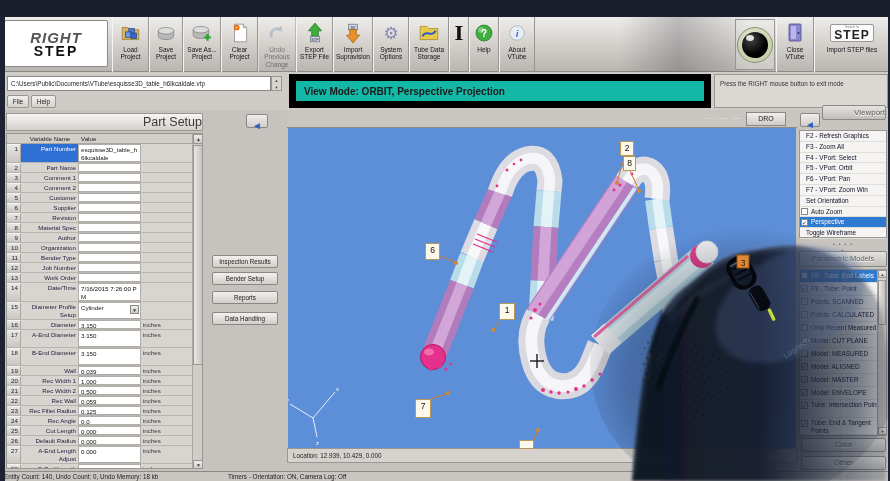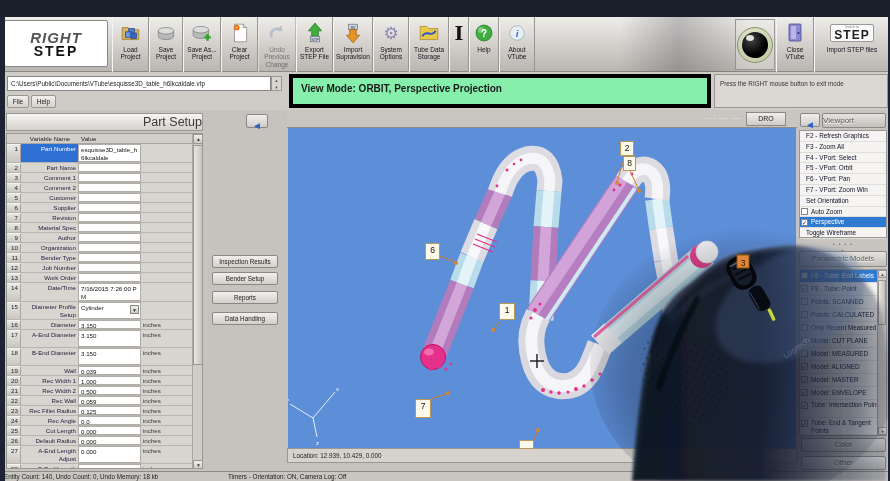--- a/index.html
+++ b/index.html
@@ -26,21 +26,21 @@
 #eye-inner{width:26px;height:26px;border-radius:50%;background:radial-gradient(circle at 35% 30%,#444,#000 60%);position:relative}
 #eye-glint{position:absolute;left:4px;top:3px;width:8px;height:6px;border-radius:50%;background:rgba(255,255,255,.85)}
 #step-logo{width:44px;height:18px;background:#fbfbfb;border:1px solid #999;border-radius:2px;display:flex;flex-direction:column;align-items:center;justify-content:center}
 #step-sm{font-size:3.5px;color:#888}
 #step-big{font-size:12px;font-weight:bold;letter-spacing:1px;color:#222;margin-top:-1px}
 
 #subrow{left:0;top:72px;width:890px;height:38px;background:#cfccc7}
 #pathbar{left:7px;top:4px;width:264px;height:15px;background:#fff;border:1px solid #8a8782;font-size:6.3px;color:#222;line-height:13px;padding-left:3px;white-space:nowrap;overflow:hidden}
 #path-spin{left:271px;top:4px;width:11px;height:15px;background:#d8d5d0;border:1px solid #9a9792;font-size:4px;color:#444;text-align:center;line-height:7px}
 .menubtn{top:23px;height:13px;background:linear-gradient(#f2f0ee,#d5d2cd);border:1px solid #9a9792;border-radius:2px;font-size:6.5px;color:#222;text-align:center;line-height:11px}
-#viewmode-panel{left:289px;top:2px;width:422px;height:34px;background:#86efac;border:4px solid #000000}
+#viewmode-panel{left:289px;top:2px;width:422px;height:34px;background:#14b8a6;border:7px solid #000000}
 #viewmode-text{left:8px;top:5px;font-size:10px;font-weight:bold;color:#1a1a1a;position:absolute;white-space:nowrap}
 #hint-panel{left:714px;top:2px;width:174px;height:34px;background:#dbd8d3;border:1px solid #9a9792}
 #hint-text{left:5px;top:5px;font-size:6.3px;color:#333;position:absolute;white-space:nowrap}
 
 #main{left:0;top:110px;width:890px;height:361px;background:#c6c3be}
 #left-border{left:0;top:17px;width:5px;height:464px;background:#1c2433}
 #right-border{left:888px;top:17px;width:2px;height:464px;background:#1c2433}
 
 #ps-header{left:6px;top:113px;width:197px;height:18px;background:linear-gradient(#f7f5f3,#d4d1cc);border:1px solid #9a9792;text-align:right;font-size:12.5px;color:#3a3a38;line-height:17px}
 #ptable{left:6px;top:133px;width:197px;height:336px;background:#d8d5d0;border:1px solid #9a9792;overflow:hidden}
@@ -66,21 +66,21 @@
 #vp-strip{left:287px;top:110px;width:510px;height:18px;background:#c9c6c1;border-bottom:1px solid #8d8984}
 #vp-dashes{left:706px;top:114px;font-size:7px;color:#f0f0f0;letter-spacing:1px;position:absolute}
 #dro-btn{left:746px;top:112px;width:40px;height:14px;background:linear-gradient(#f0eeec,#cfccc8);border:1px solid #8a8884;font-size:7px;color:#222;text-align:center;line-height:12px;position:absolute}
 #vp-canvas{left:288px;top:128px;width:508px;height:320px;background:#5d8ed8;overflow:hidden}
 #loc-bar{left:287px;top:448px;width:510px;height:15px;background:#d6d3ce;border:1px solid #9a9792;font-size:6.3px;color:#222;line-height:13px;padding-left:5px}
 .vlabel{position:absolute;background:#fcf8ea;border:1px solid #b89858;color:#111;font-size:8.5px;text-align:center;z-index:20;line-height:1.6}
 
 #rp{left:797px;top:110px;width:91px;height:361px;background:#c8c5c0}
 #rp-arrow{left:800px;top:113px;width:20px;height:14px;background:linear-gradient(#f0eeec,#cfccc8);border:1px solid #8a8884;border-radius:2px;text-align:center;position:absolute}
 #rp-arrow span{color:#2a62c8;font-size:10px;line-height:12px}
-#rp-header{left:822px;top:113px;width:64px;height:15px;background:linear-gradient(#e5e3e0,#c2bfba);border:1px solid #8a8884;border-radius:2px;font-size:8px;color:#5a5a55;text-align:left;line-height:13px;text-shadow:0 1px 0 #fff;position:absolute}
+#rp-header{left:822px;top:105px;width:64px;height:15px;background:linear-gradient(#e5e3e0,#c2bfba);border:1px solid #8a8884;border-radius:2px;font-size:8px;color:#5a5a55;text-align:right;line-height:13px;text-shadow:0 1px 0 #fff;position:absolute}
 #rp-menu{left:799px;top:130px;width:88px;height:108px;background:#f5f4f2;border:1px solid #9a9792;position:absolute}
 .rp-item{position:relative;height:10.8px;border-bottom:1px solid #e0ded9;font-size:6.4px;color:#101028;line-height:10.5px;padding-left:6px;white-space:nowrap}
 .rp-item.hl{background:#2e7ad0;color:#fff}
 .rp-item .cb{position:absolute;left:1px;top:1.5px;width:7px;height:7px;background:#fff;border:1px solid #888;font-size:6px;line-height:6px;text-align:center;color:#1a1a3a}
 .rp-item.has-cb{padding-left:11px}
 #rp-dots{left:830px;top:241px;width:26px;font-size:6px;color:#777;letter-spacing:1px;text-align:center;position:absolute}
 #rp-param-header{left:799px;top:251px;width:88px;height:16px;background:linear-gradient(#e5e3e0,#c2bfba);border:1px solid #8a8884;border-radius:2px;font-size:7.5px;color:#5a5a55;text-align:center;line-height:14px;text-shadow:0 1px 0 #fff;position:absolute}
 #rp-param{left:799px;top:269px;width:88px;height:167px;background:#f5f4f2;border:1px solid #9a9792;position:absolute;overflow:hidden}
 .pp-item{position:relative;border-bottom:1px solid #e0ded9;font-size:6.4px;color:#101028;padding-left:11px;line-height:1.85;white-space:nowrap}
 .pp-item.two{white-space:normal;line-height:1.3;padding-top:1px}

